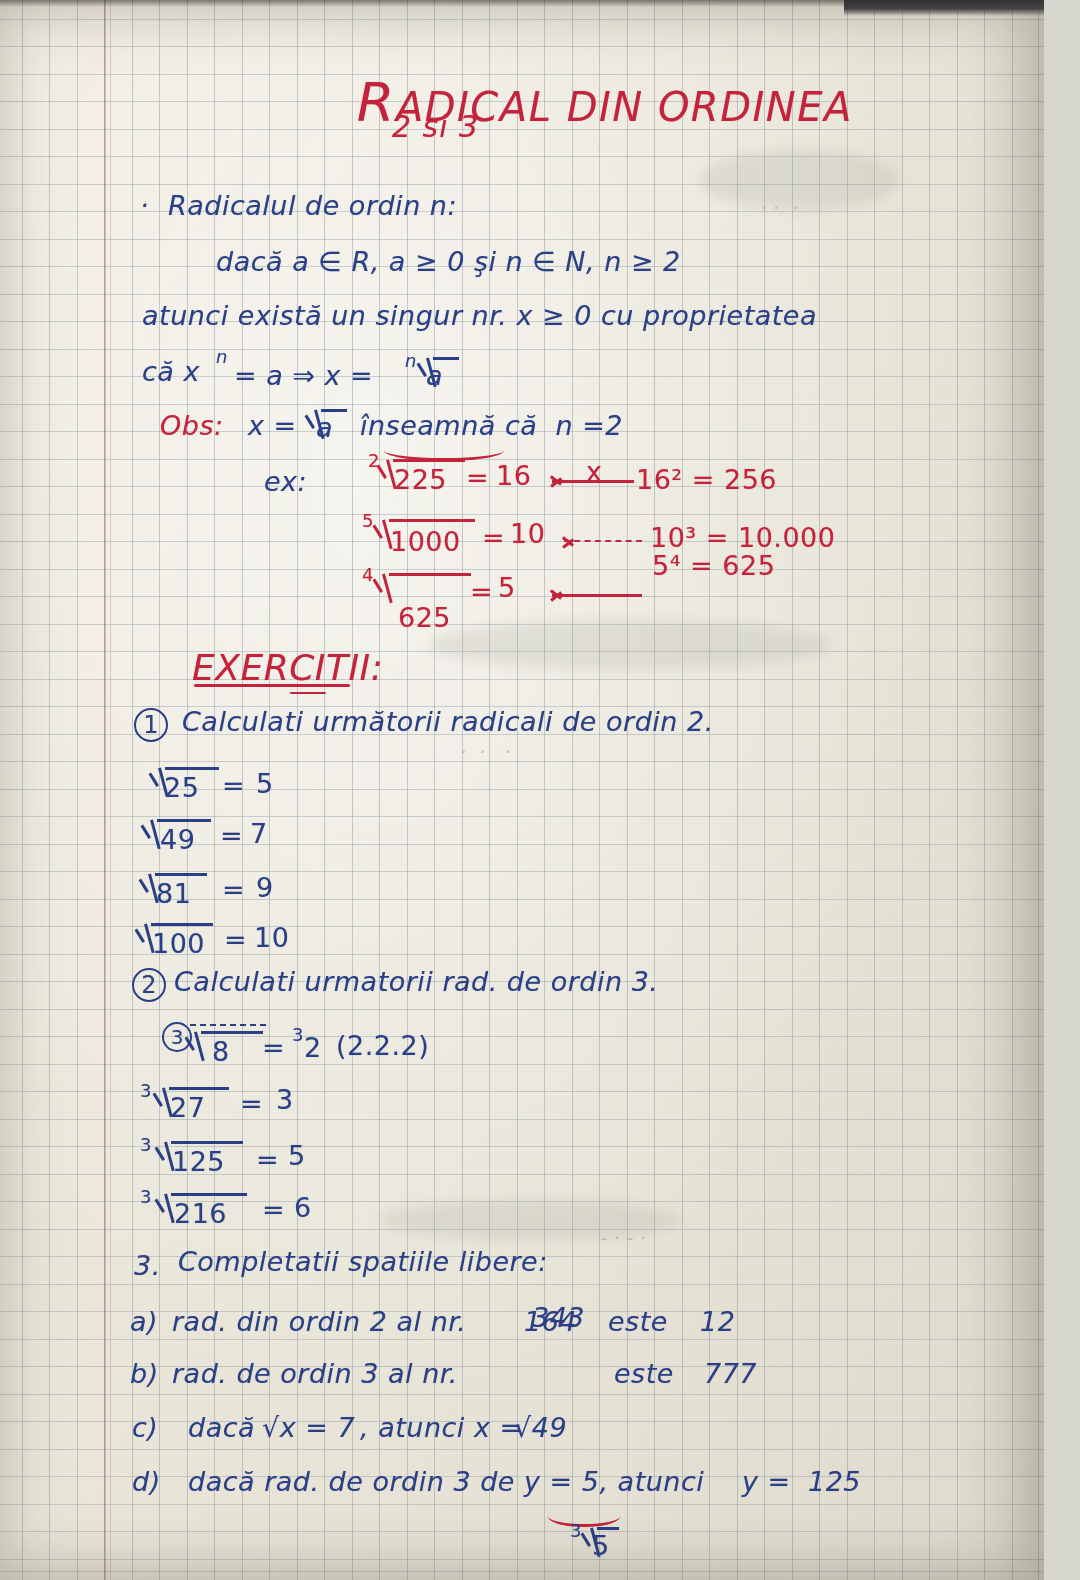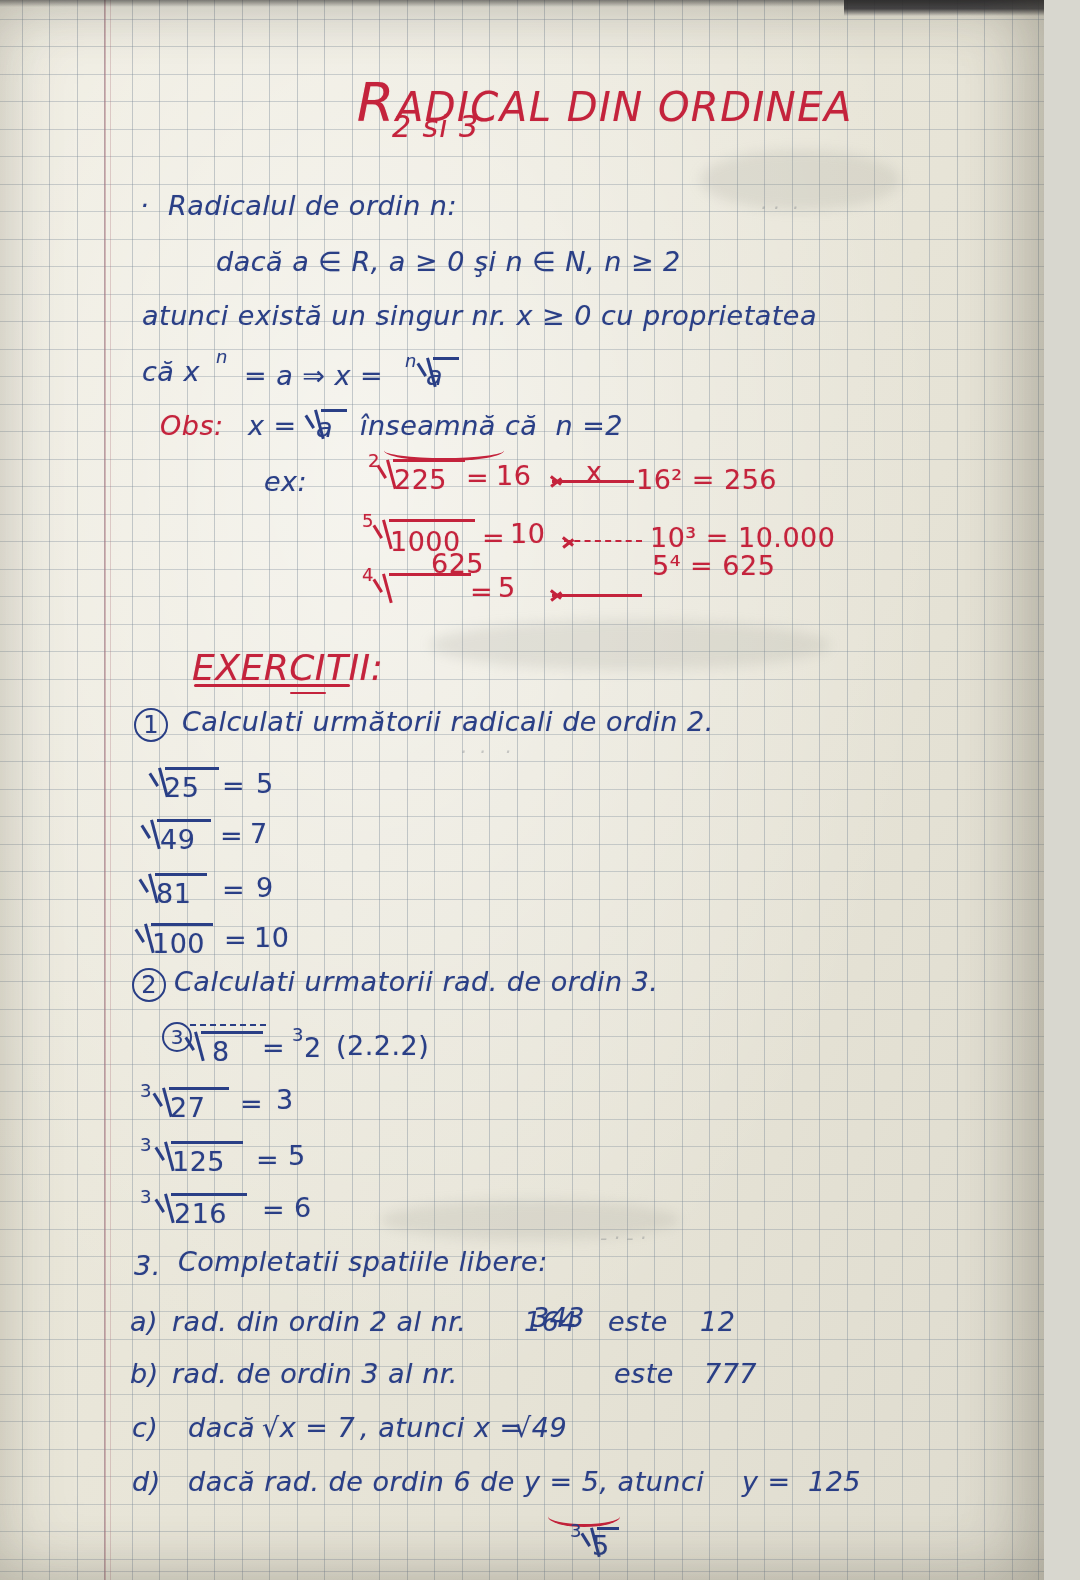--- a/index.html
+++ b/index.html
@@ -233,21 +233,21 @@
   <div class="ink red sub slant" style="left:392px; top:112px;">2 si 3</div>
 
   <div class="ink blue body slant" style="left:140px; top:192px;">·</div>
   <div class="ink blue body slant" style="left:168px; top:192px;">Radicalul de ordin n:</div>
 
   <div class="ink blue body slant" style="left:216px; top:248px;text-align:right;">dacă a ∈ R, a ≥ 0 şi n ∈ N, n ≥ 2</div>
   <div class="ink blue body slant" style="left:142px; top:302px;">atunci există un singur nr. x ≥ 0 cu proprietatea</div>
 
   <div class="ink blue body slant" style="left:142px; top:358px;">că x</div>
   <div class="ink blue tiny slant" style="left:216px; top:348px;">n</div>
-  <div class="ink blue body slant" style="left:244px; top:362px;">= a ⇒ x =</div>
+  <div class="ink blue body slant" style="left:234px; top:362px;">= a ⇒ x =</div>
   <div class="ink blue tiny slant" style="left:405px; top:352px;">n</div>
   <div class="radical blue" style="left:418px; top:356px; color:#2a3f86;">
     <span class="tick"></span>
       <span class="leg"></span>
       <span class="bar" style="width:26px;"></span>
   </div>
   <div class="ink blue body slant" style="left:426px; top:362px;">a</div>
 
   <div class="ink red body slant" style="left:160px; top:412px;">Obs:</div>
   <div class="ink blue body slant" style="left:248px; top:412px;">x =</div>
@@ -286,21 +286,21 @@
   <div class="ink red body" style="left:510px; top:520px;">10</div>
   <div class="dash-arrow" style="left:564px; top:540px; width:78px; color:#c4233c;"></div>
   <div class="ink red body" style="left:650px; top:524px;">10³ = 10.000</div>
 
   <div class="ink red tiny" style="left:362px; top:566px;">4</div>
   <div class="radical red" style="left:374px; top:572px; color:#c4233c;">
     <span class="tick"></span>
       <span class="leg"></span>
       <span class="bar" style="width:82px;"></span>
   </div>
-  <div class="ink red body" style="left:398px; top:550px;margin-left:33px;">625</div>
+  <div class="ink red body" style="left:398px; top:604px;">625</div>
   <div class="ink red body" style="left:470px; top:578px;">=</div>
   <div class="ink red body" style="left:498px; top:574px;">5</div>
   <div class="arrow" style="left:552px; top:594px; width:90px; color:#c4233c;"></div>
   <div class="ink red body" style="left:652px; top:552px;">5⁴ = 625</div>
 
   <div class="ink red body slant" style="left:192px; top:650px; font-size:36px;">EXERCITII:</div>
   <div class="uline" style="left:194px; top:684px; width:156px;"></div>
   <div class="uline" style="left:290px; top:692px; width:36px; height:2px;"></div>
 
   <div class="circle-num blue" style="left:134px; top:708px; width:30px; height:30px; color:#2a3f86;">1</div>
@@ -403,21 +403,21 @@
   <div class="ink blue body slant" style="left:614px; top:1360px;">este</div>
   <div class="ink blue body slant" style="left:704px; top:1360px;">777</div>
 
   <div class="ink blue body slant" style="left:132px; top:1414px;">c)</div>
   <div class="ink blue body slant" style="left:188px; top:1414px;">dacă</div>
   <div class="ink blue body slant" style="left:262px; top:1414px;">√x = 7</div>
   <div class="ink blue body slant" style="left:360px; top:1414px;">, atunci x =</div>
   <div class="ink blue body slant" style="left:514px; top:1414px;">√49</div>
 
   <div class="ink blue body slant" style="left:132px; top:1468px;">d)</div>
-  <div class="ink blue body slant" style="left:188px; top:1468px;">dacă rad. de ordin 6 de y = 5, atunci</div>
+  <div class="ink blue body slant" style="left:188px; top:1468px;">dacă rad. de ordin 3 de y = 5, atunci</div>
   <div class="ink blue body slant" style="left:742px; top:1468px;">y =</div>
   <div class="ink blue body slant" style="left:808px; top:1468px;">125</div>
 
   <div class="curve" style="left:548px; top:1506px; width:72px;"></div>
   <div class="ink blue tiny" style="left:570px; top:1522px;">3</div>
   <div class="radical blue" style="left:582px; top:1526px; color:#2a3f86;">
     <span class="tick"></span>
       <span class="leg"></span>
       <span class="bar" style="width:22px;"></span>
   </div>

